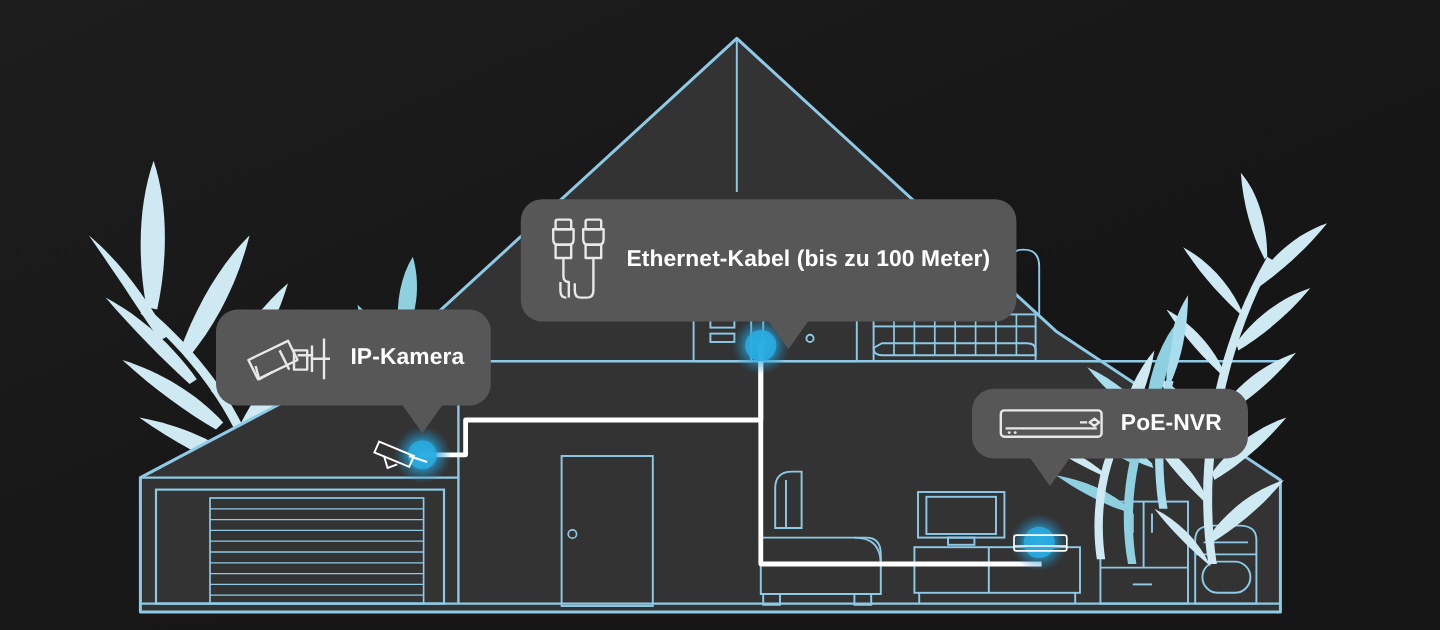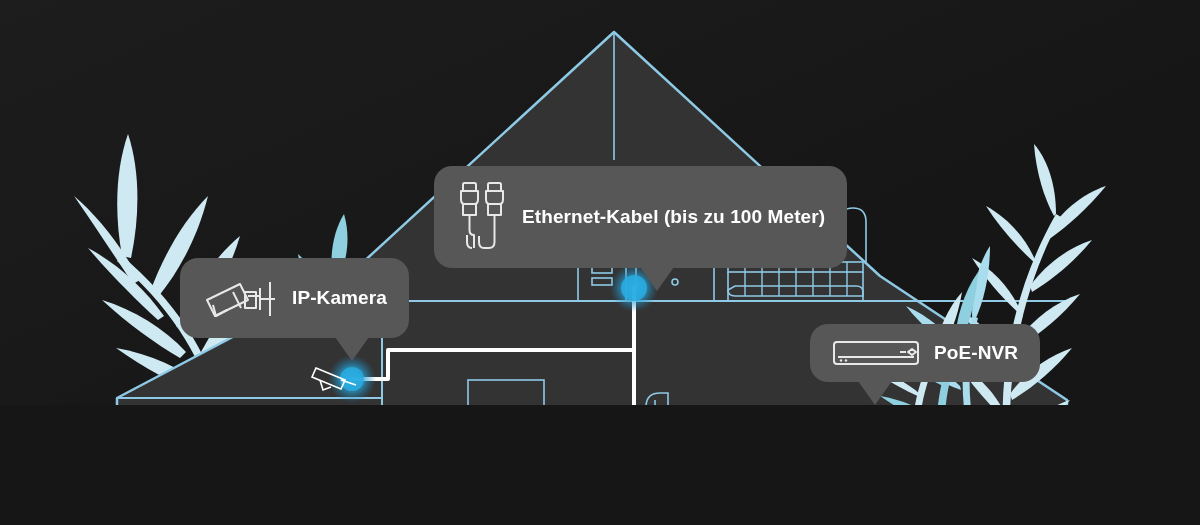--- a/index.html
+++ b/index.html
@@ -6,21 +6,21 @@
     margin: 0;
     padding: 0;
     background: #161616;
   }
   body {
     font-family: "Liberation Sans", sans-serif;
   }
   #stage {
     position: relative;
     width: 1200px;
-    height: 405px;
+    height: 525px;
     background: #c4b5fd;
     overflow: hidden;
   }
   #scene {
     position: absolute;
     left: 0;
     top: 0;
     width: 1200px;
     height: 525px;
   }

